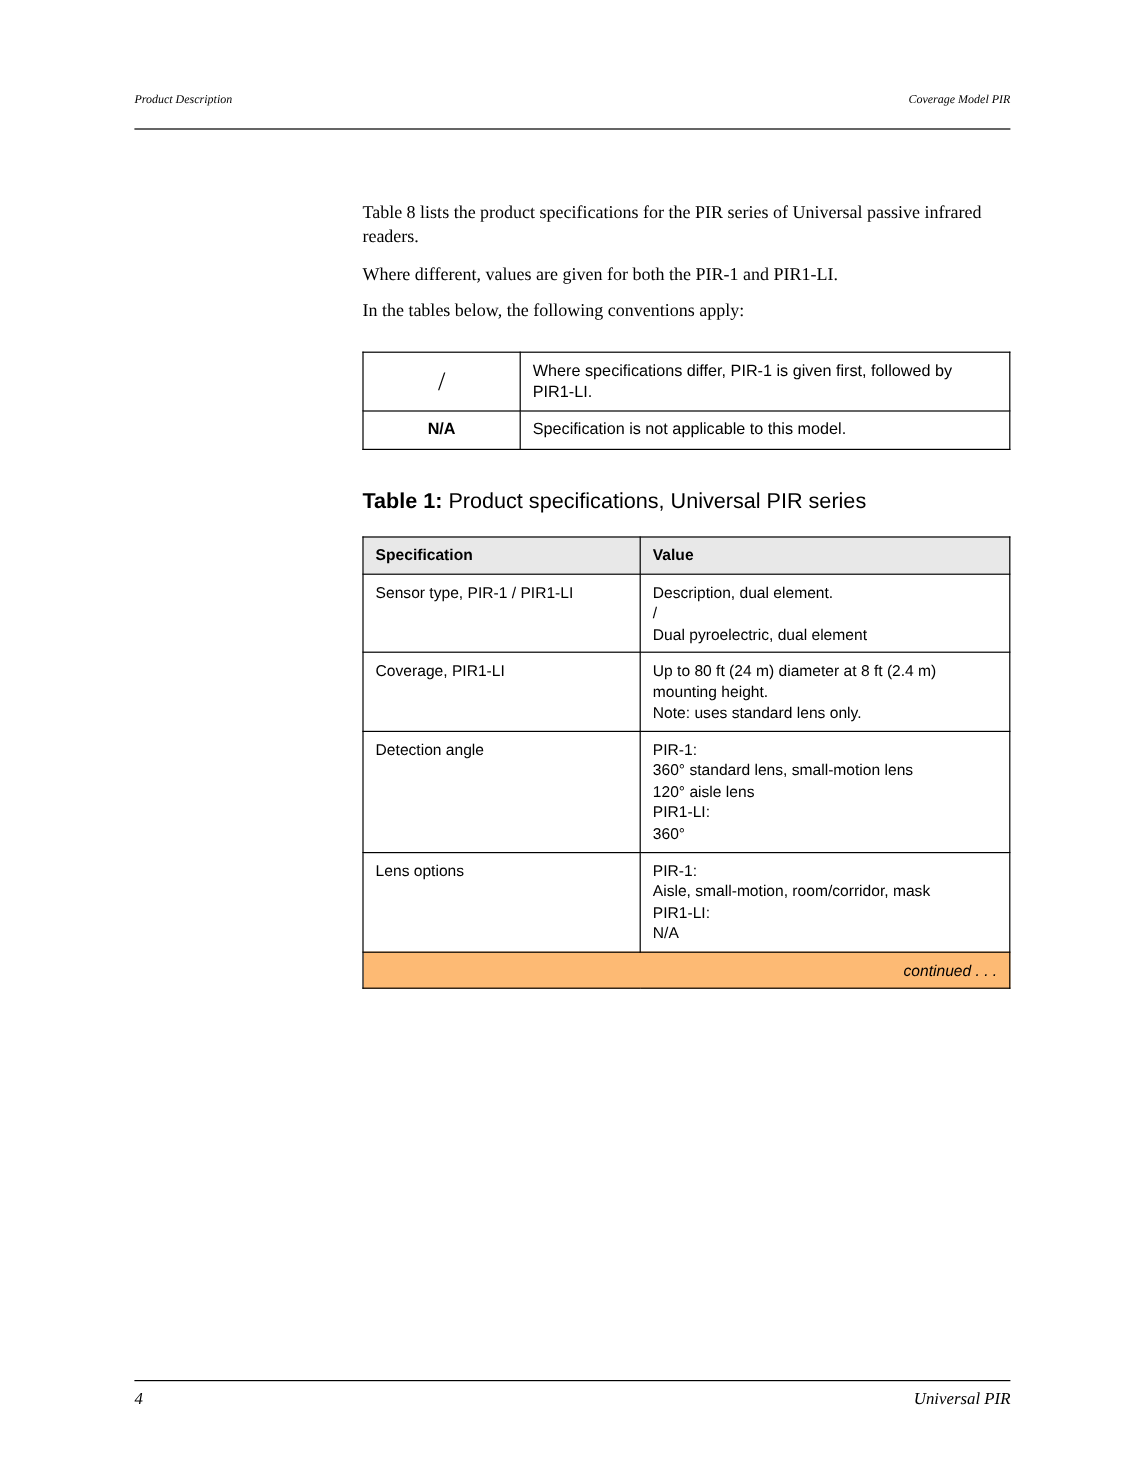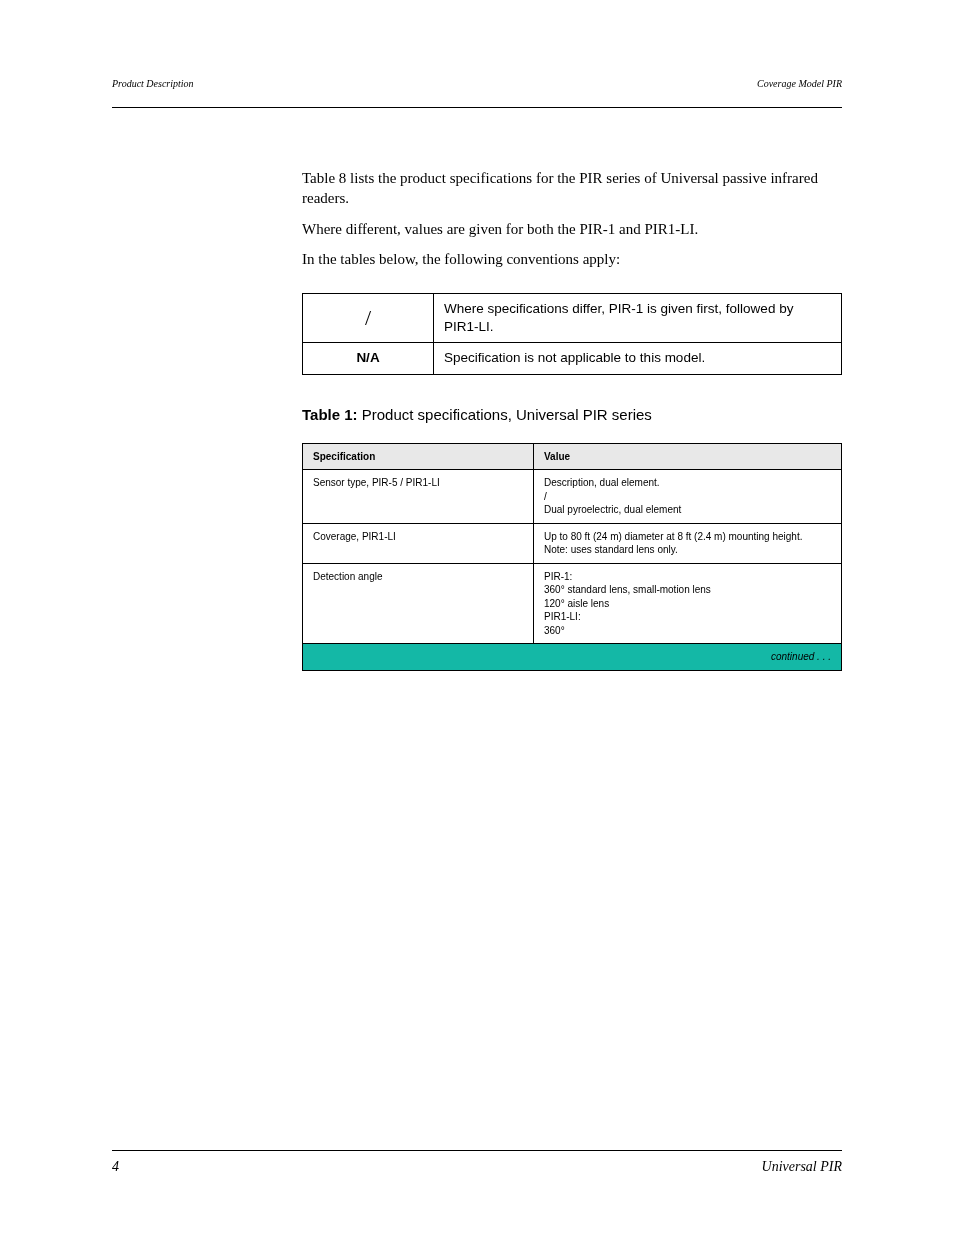--- a/index.html
+++ b/index.html
@@ -51,46 +51,46 @@
     font-size: 13.5px;
   }
   .sig-table td.sym {
     width: 110px;
     text-align: center;
     font-weight: bold;
   }
   .sig-table td.sym .slash { font-family: "Times New Roman", serif; font-size: 22px; font-weight: normal; }
   .tablecap {
     font-family: Arial, Helvetica, sans-serif;
-    font-size: 15px;
+    font-size: 18px;
     margin: 30px 0 8px 0;
   }
   .tablecap b { font-family: Arial, Helvetica, sans-serif; }
   .spec-table {
     border-collapse: collapse;
     width: 540px;
     font-family: Arial, Helvetica, sans-serif;
-    font-size: 10px;
+    font-size: 13px;
     margin-top: 18px;
   }
   .spec-table th {
     background: #e8e8e8;
     border: 1px solid #000;
     text-align: left;
     padding: 6px 10px;
     font-weight: bold;
   }
   .spec-table td {
     border: 1px solid #000;
     padding: 6px 10px;
     vertical-align: top;
   }
   .spec-table td.col1 { width: 210px; }
   .spec-table tr.footer td {
-    background: #14b8a6;
+    background: #fdba74;
     text-align: right;
     font-style: italic;
     border-top: 1px solid #000;
   }
   .botrule {
     position: absolute;
     left: 112px; right: 112px;
     bottom: 84px;
     border-top: 1.5px solid #000;
   }
@@ -139,37 +139,44 @@
       <b>Table 1: </b><span>Product specifications, Universal PIR series</span>
     </div>
 
     <table class="spec-table">
       <tbody>
           <tr>
         <th class="col1">Specification</th>
         <th>Value</th>
       </tr>
       <tr>
-        <td class="col1">Sensor type, PIR-5 / PIR1-LI</td>
+        <td class="col1">Sensor type, PIR-1 / PIR1-LI</td>
         <td style="white-space:pre-line">Description, dual element.
 /
 Dual pyroelectric, dual element</td>
       </tr>
       <tr>
         <td class="col1">Coverage, PIR1-LI</td>
         <td style="white-space:pre-line">Up to 80 ft (24 m) diameter at 8 ft (2.4 m) mounting height.
 Note: uses standard lens only.</td>
       </tr>
       <tr>
         <td class="col1">Detection angle</td>
         <td style="white-space:pre-line">PIR-1:
 360° standard lens, small-motion lens
 120° aisle lens
 PIR1-LI:
 360°</td>
+      </tr>
+      <tr>
+        <td class="col1">Lens options</td>
+        <td style="white-space:pre-line">PIR-1:
+Aisle, small-motion, room/corridor, mask
+PIR1-LI:
+N/A</td>
       </tr>
       <tr class="footer">
         <td colspan="2">continued . . .</td>
       </tr>
     </tbody>
       </table>
 
   </div>
 
   <div class="botrule"></div>

